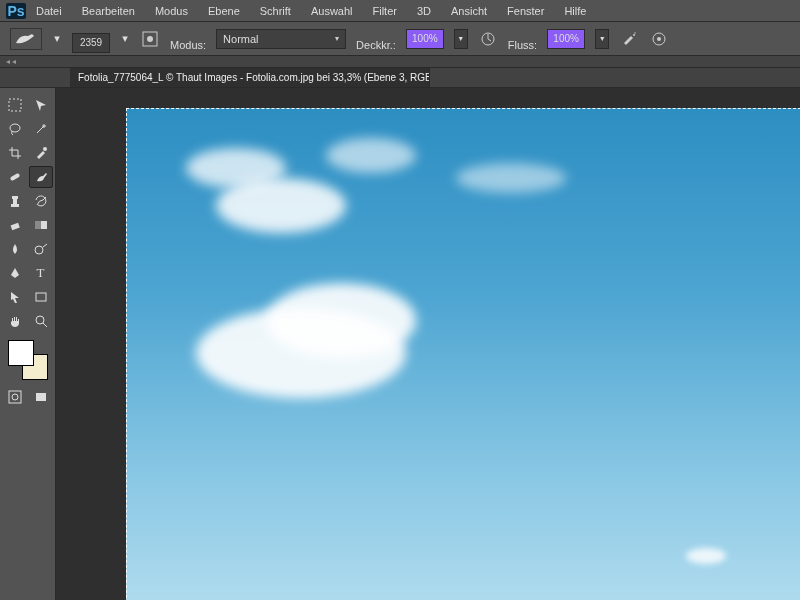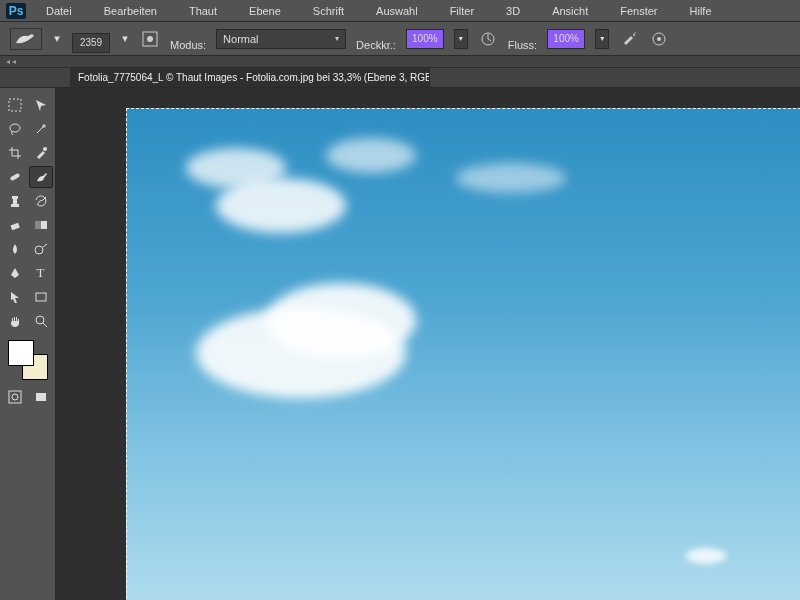--- a/index.html
+++ b/index.html
@@ -1,21 +1,21 @@
 <!DOCTYPE html>
 <html><head>
 <meta charset="utf-8">
 <style>
 * { margin:0; padding:0; box-sizing:border-box; font-family:"Segoe UI",Tahoma,sans-serif; user-select:none; }
 body { width:800px; height:600px; background:#535353; overflow:hidden; color:#ddd; font-size:11px; }
 
 
 .topbar { height:22px; background:#535353; display:flex; align-items:center; padding-left:6px; border-bottom:1px solid #2a2a2a; }
-.ps-logo { width:20px; height:16px; background:#0a2233; color:#5fb4e6; font-weight:bold; font-size:12px; display:flex; align-items:center; justify-content:center; border-radius:2px; margin-right:10px; }
-.menu { display:flex; gap:12px; }
+.ps-logo { width:20px; height:16px; background:#0a2233; color:#5fb4e6; font-weight:bold; font-size:14px; display:flex; align-items:center; justify-content:center; border-radius:2px; }
+.menu { display:flex; gap:0; }
 .menu span { padding:3px 10px; cursor:default; }
 
 
 .optbar { height:34px; background:#535353; display:flex; align-items:center; padding:0 10px; gap:10px; border-bottom:1px solid #2a2a2a; }
 .brush-preview { width:32px; height:22px; background:#535353; border:1px solid #333; display:flex; align-items:center; justify-content:center; }
 .brush-preview svg { width:24px; height:14px; }
 .drop-arrow { width:10px; display:flex; align-items:center; justify-content:center; }
 .size-field { width:38px; height:20px; background:#3f3f3f; border:1px solid #2a2a2a; color:#ddd; text-align:center; font-size:10px; line-height:18px;margin-top:8px; }
 .opt-icon { width:20px; height:20px; display:flex; align-items:center; justify-content:center; }
 .opt-label { font-size:11px;margin-top:12px; }
@@ -58,21 +58,21 @@
 svg { overflow:visible; }
 </style>
 </head>
 <body>
 
 <div class="topbar">
   <div class="ps-logo">Ps</div>
   <div class="menu">
     <span>Datei</span>
     <span>Bearbeiten</span>
-    <span>Thaut</span>
+    <span>Modus</span>
     <span>Ebene</span>
     <span>Schrift</span>
     <span>Auswahl</span>
     <span>Filter</span>
     <span>3D</span>
     <span>Ansicht</span>
     <span>Fenster</span>
     <span>Hilfe</span>
   </div>
 </div>

